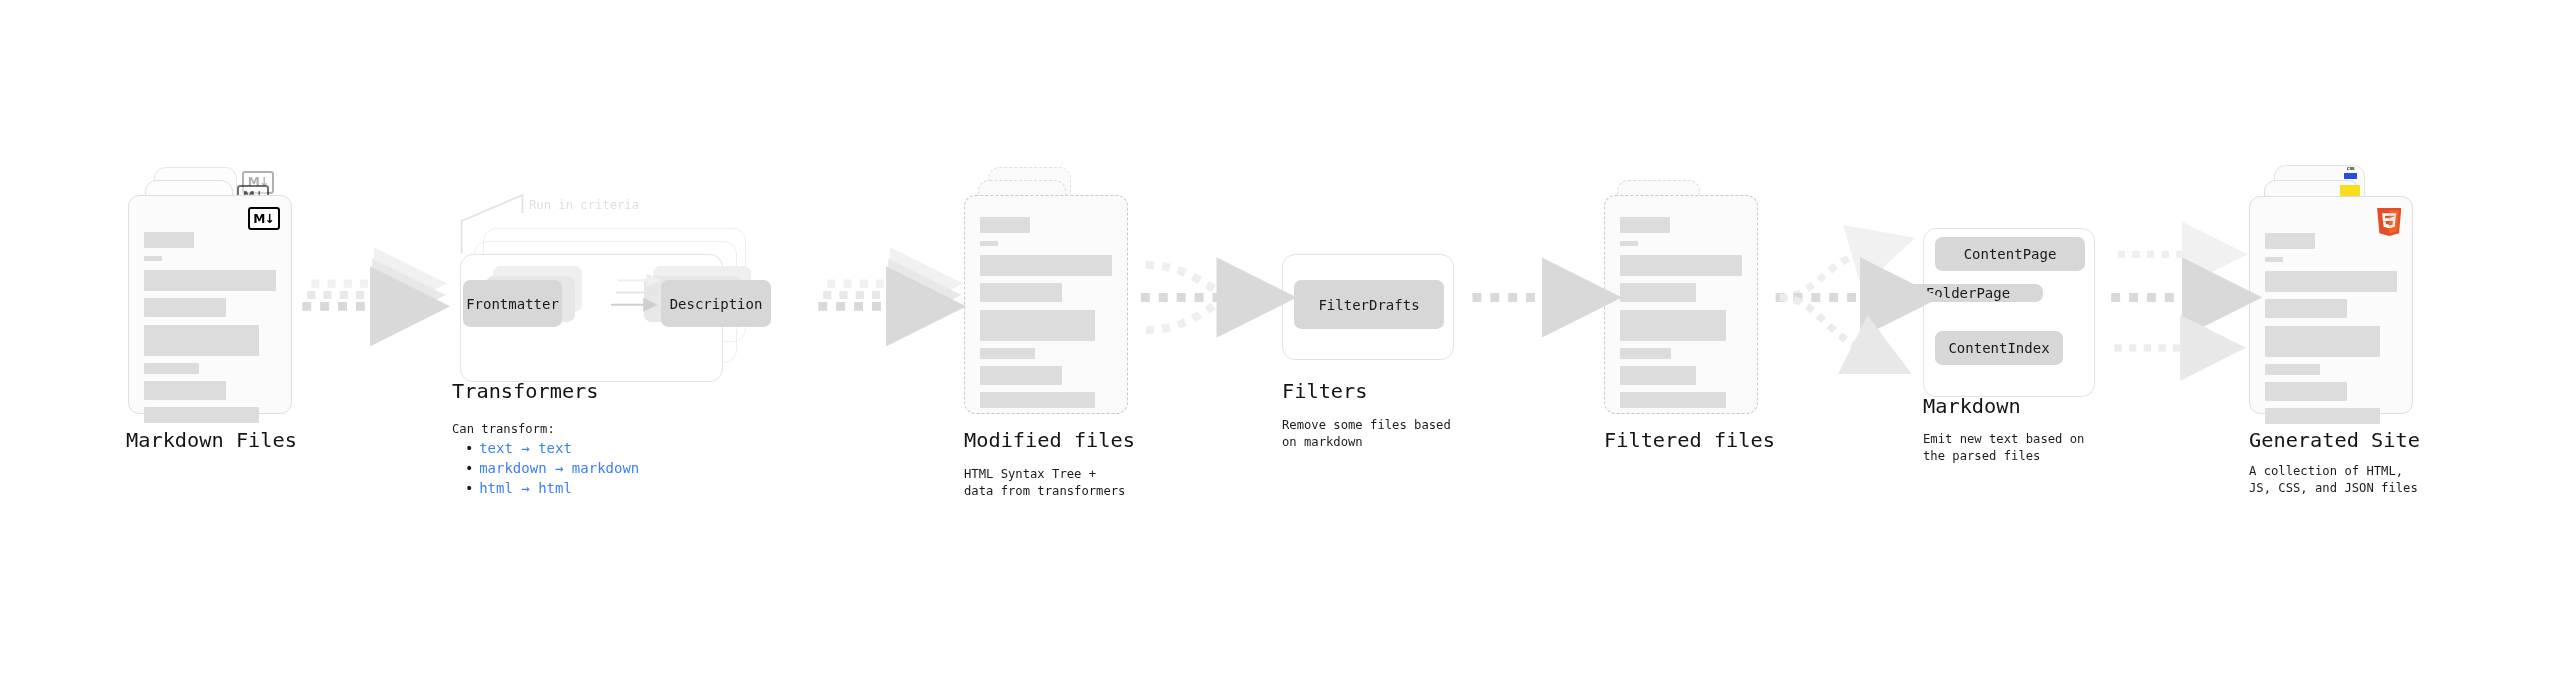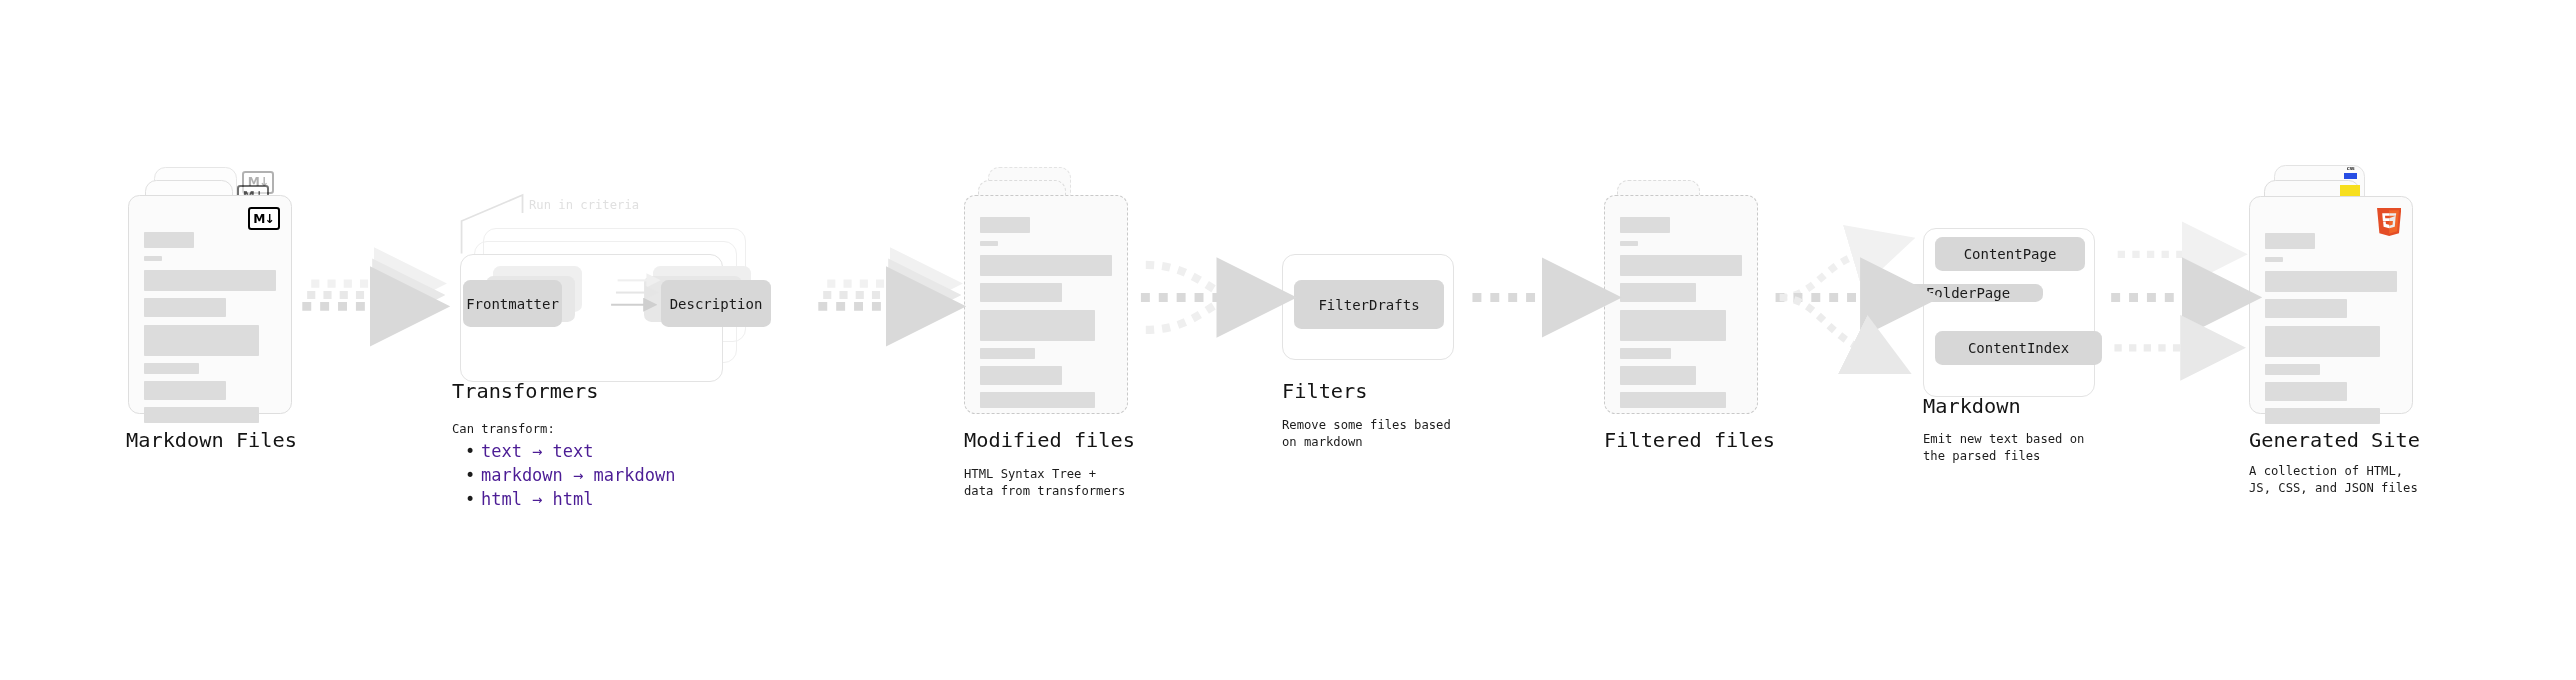--- a/index.html
+++ b/index.html
@@ -147,23 +147,23 @@
     font-family: "DejaVu Sans Mono", "Liberation Mono", monospace;
     font-size: 12.2px;
     line-height: 1.42;
     color: #1c1c1c;
     white-space: nowrap;
   }
   .sub-line { display: block; }
   .bullets {
     position: absolute;
     font-family: "DejaVu Sans Mono", "Liberation Mono", monospace;
-    font-size: 17px;
+    font-size: 14px;
     line-height: 1.42;
-    color: #4c1d95;
+    color: #3b82f6;
     white-space: nowrap;
   }
   .bullets ul {
     margin: 0;
     padding-left: 13px;
     list-style: none;
   }
   .bullets li::before {
     content: "\2022";
     margin-right: 5.7px;
@@ -301,21 +301,21 @@
       </div>
     </div>
 
     <div class="title" style="left:1604px; top:428px;">Filtered files</div>
   </div>
 
   <div class="stage">
     <div class="group-box" style="left:1923px; top:228px; width:172px; height:169px;"></div>
     <div class="chip" style="left:1935px; top:237px; width:150px; height:34px;">ContentPage</div>
     <div class="chip" style="left:1893px; top:284px; width:150px; height:18px;">FolderPage</div>
-    <div class="chip" style="left:1935px; top:331px; width:167px; height:34px;">ContentIndex</div>
+    <div class="chip" style="left:1935px; top:331px; width:128px; height:34px;">ContentIndex</div>
 
     <div class="title" style="left:1923px; top:394px;">Markdown</div>
     <div class="subtitle" style="left:1923px; top:431px;">
       <span class="sub-line">Emit new text based on</span>
       <span class="sub-line">the parsed files</span>
     </div>
   </div>
 
   <div class="stage">
 

